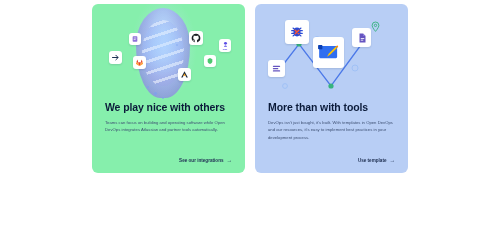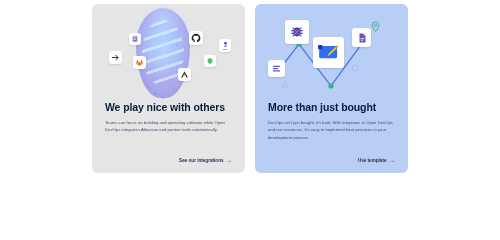--- a/index.html
+++ b/index.html
@@ -7,21 +7,21 @@
     width:500px;height:222px;background:#ffffff;
     font-family:"Liberation Sans",sans-serif;
     overflow:hidden;
   }
   .stage{position:relative;width:500px;height:222px;}
 
   .card{
     position:absolute;top:4px;height:169px;width:153px;
     border-radius:6px;overflow:hidden;
   }
-  #card-1{left:92px;background:#e5e5e5;}
+  #card-1{left:92px;background:#86efac;}
   #card-2{left:255px;background:#b8cef5;}
 
   .illo{position:relative;height:98px;width:100%;}
 
   
   .blob{
     position:absolute;left:44px;top:4px;width:54px;height:90px;
     background:
       radial-gradient(ellipse at 50% 30%, rgba(179,212,255,.95) 0%, rgba(156,160,240,.85) 45%, rgba(139,131,226,.75) 75%, rgba(160,150,235,0) 100%);
     border-radius:50% 50% 45% 45%/42% 42% 58% 58%;
@@ -199,21 +199,21 @@
         <svg width="12" height="12" viewBox="0 0 24 24">
             <path d="M7 3h7l5 5v13H7V3z" fill="#6554c0"></path>
             <path d="M14 3v5h5" fill="#8777d9"></path>
             <rect x="9.5" y="12" width="7" height="1.6" fill="#fff"></rect>
             <rect x="9.5" y="15.5" width="5" height="1.6" fill="#fff"></rect>
           </svg>
       </div>
     </div>
 
     <div class="body">
-      <div class="title">More than just bought</div>
+      <div class="title">More than with tools</div>
       <p class="para">DevOps isn't just bought, it's built. With templates in Open DevOps and our resources, it's easy to implement best practices in your development process.</p>
     </div>
 
     <a class="cta">
       <span>Use template</span>
       <span class="arrow">→</span>
     </a>
   </div>
 
 </div>

